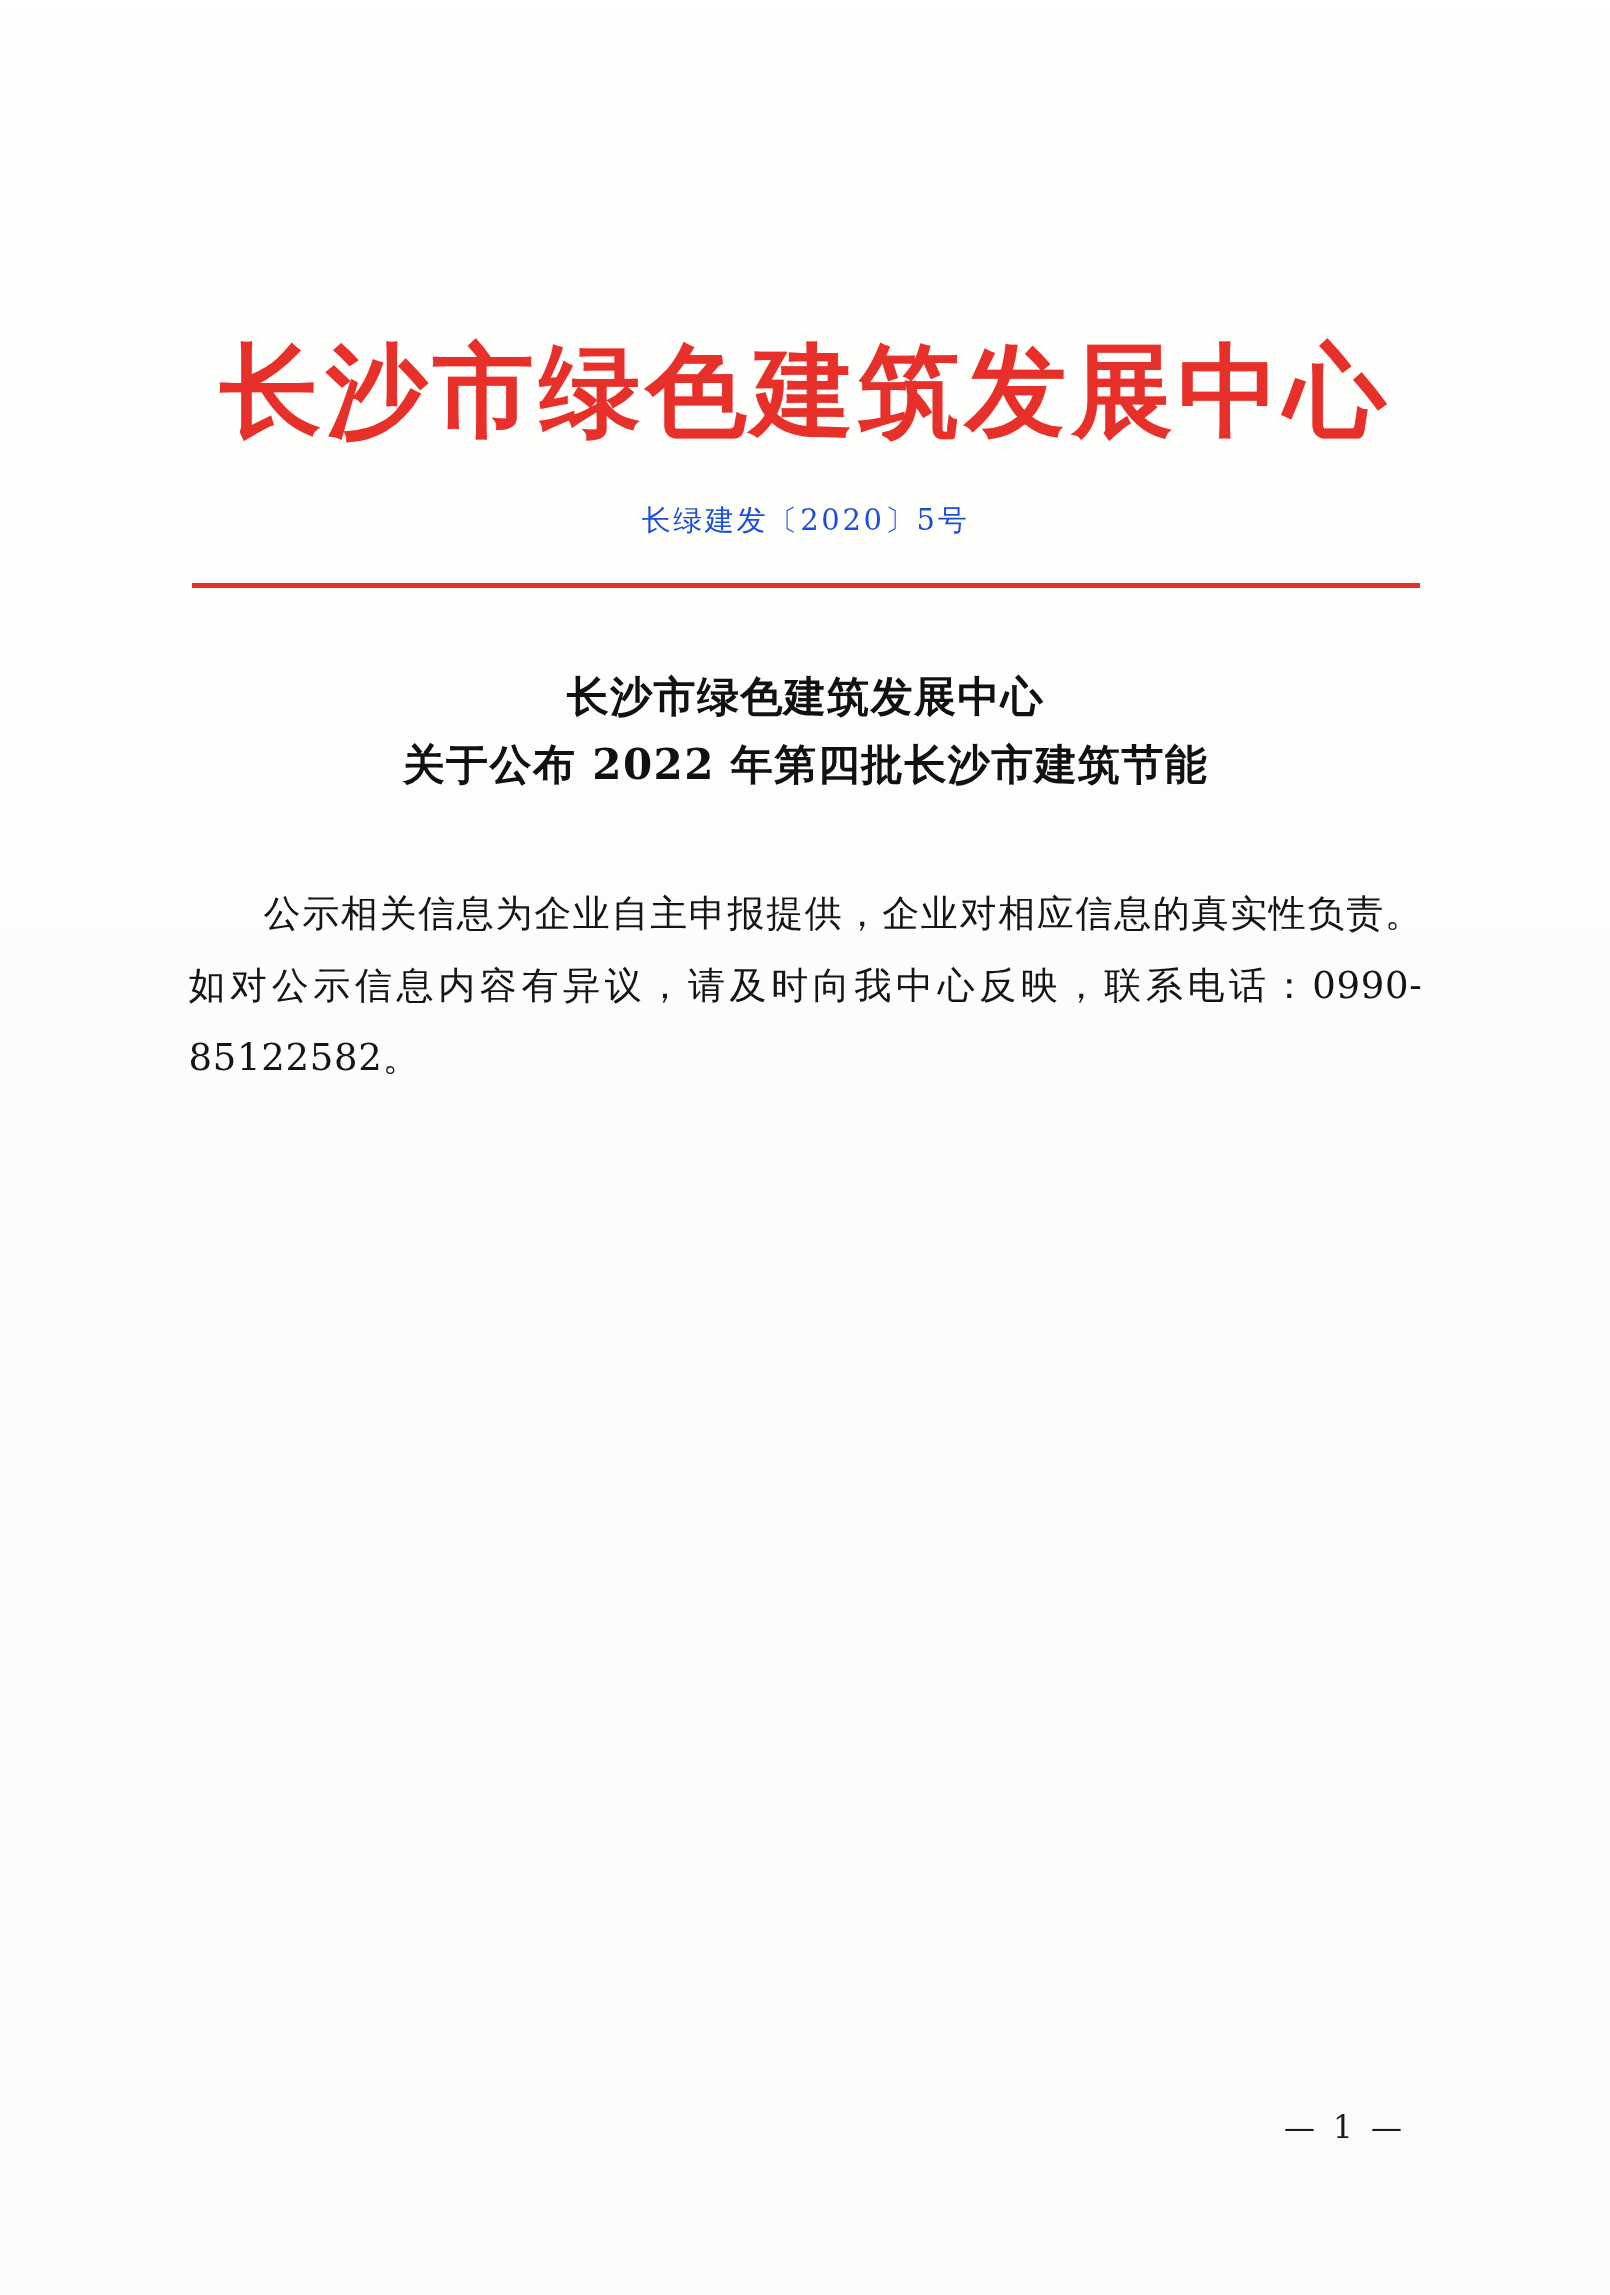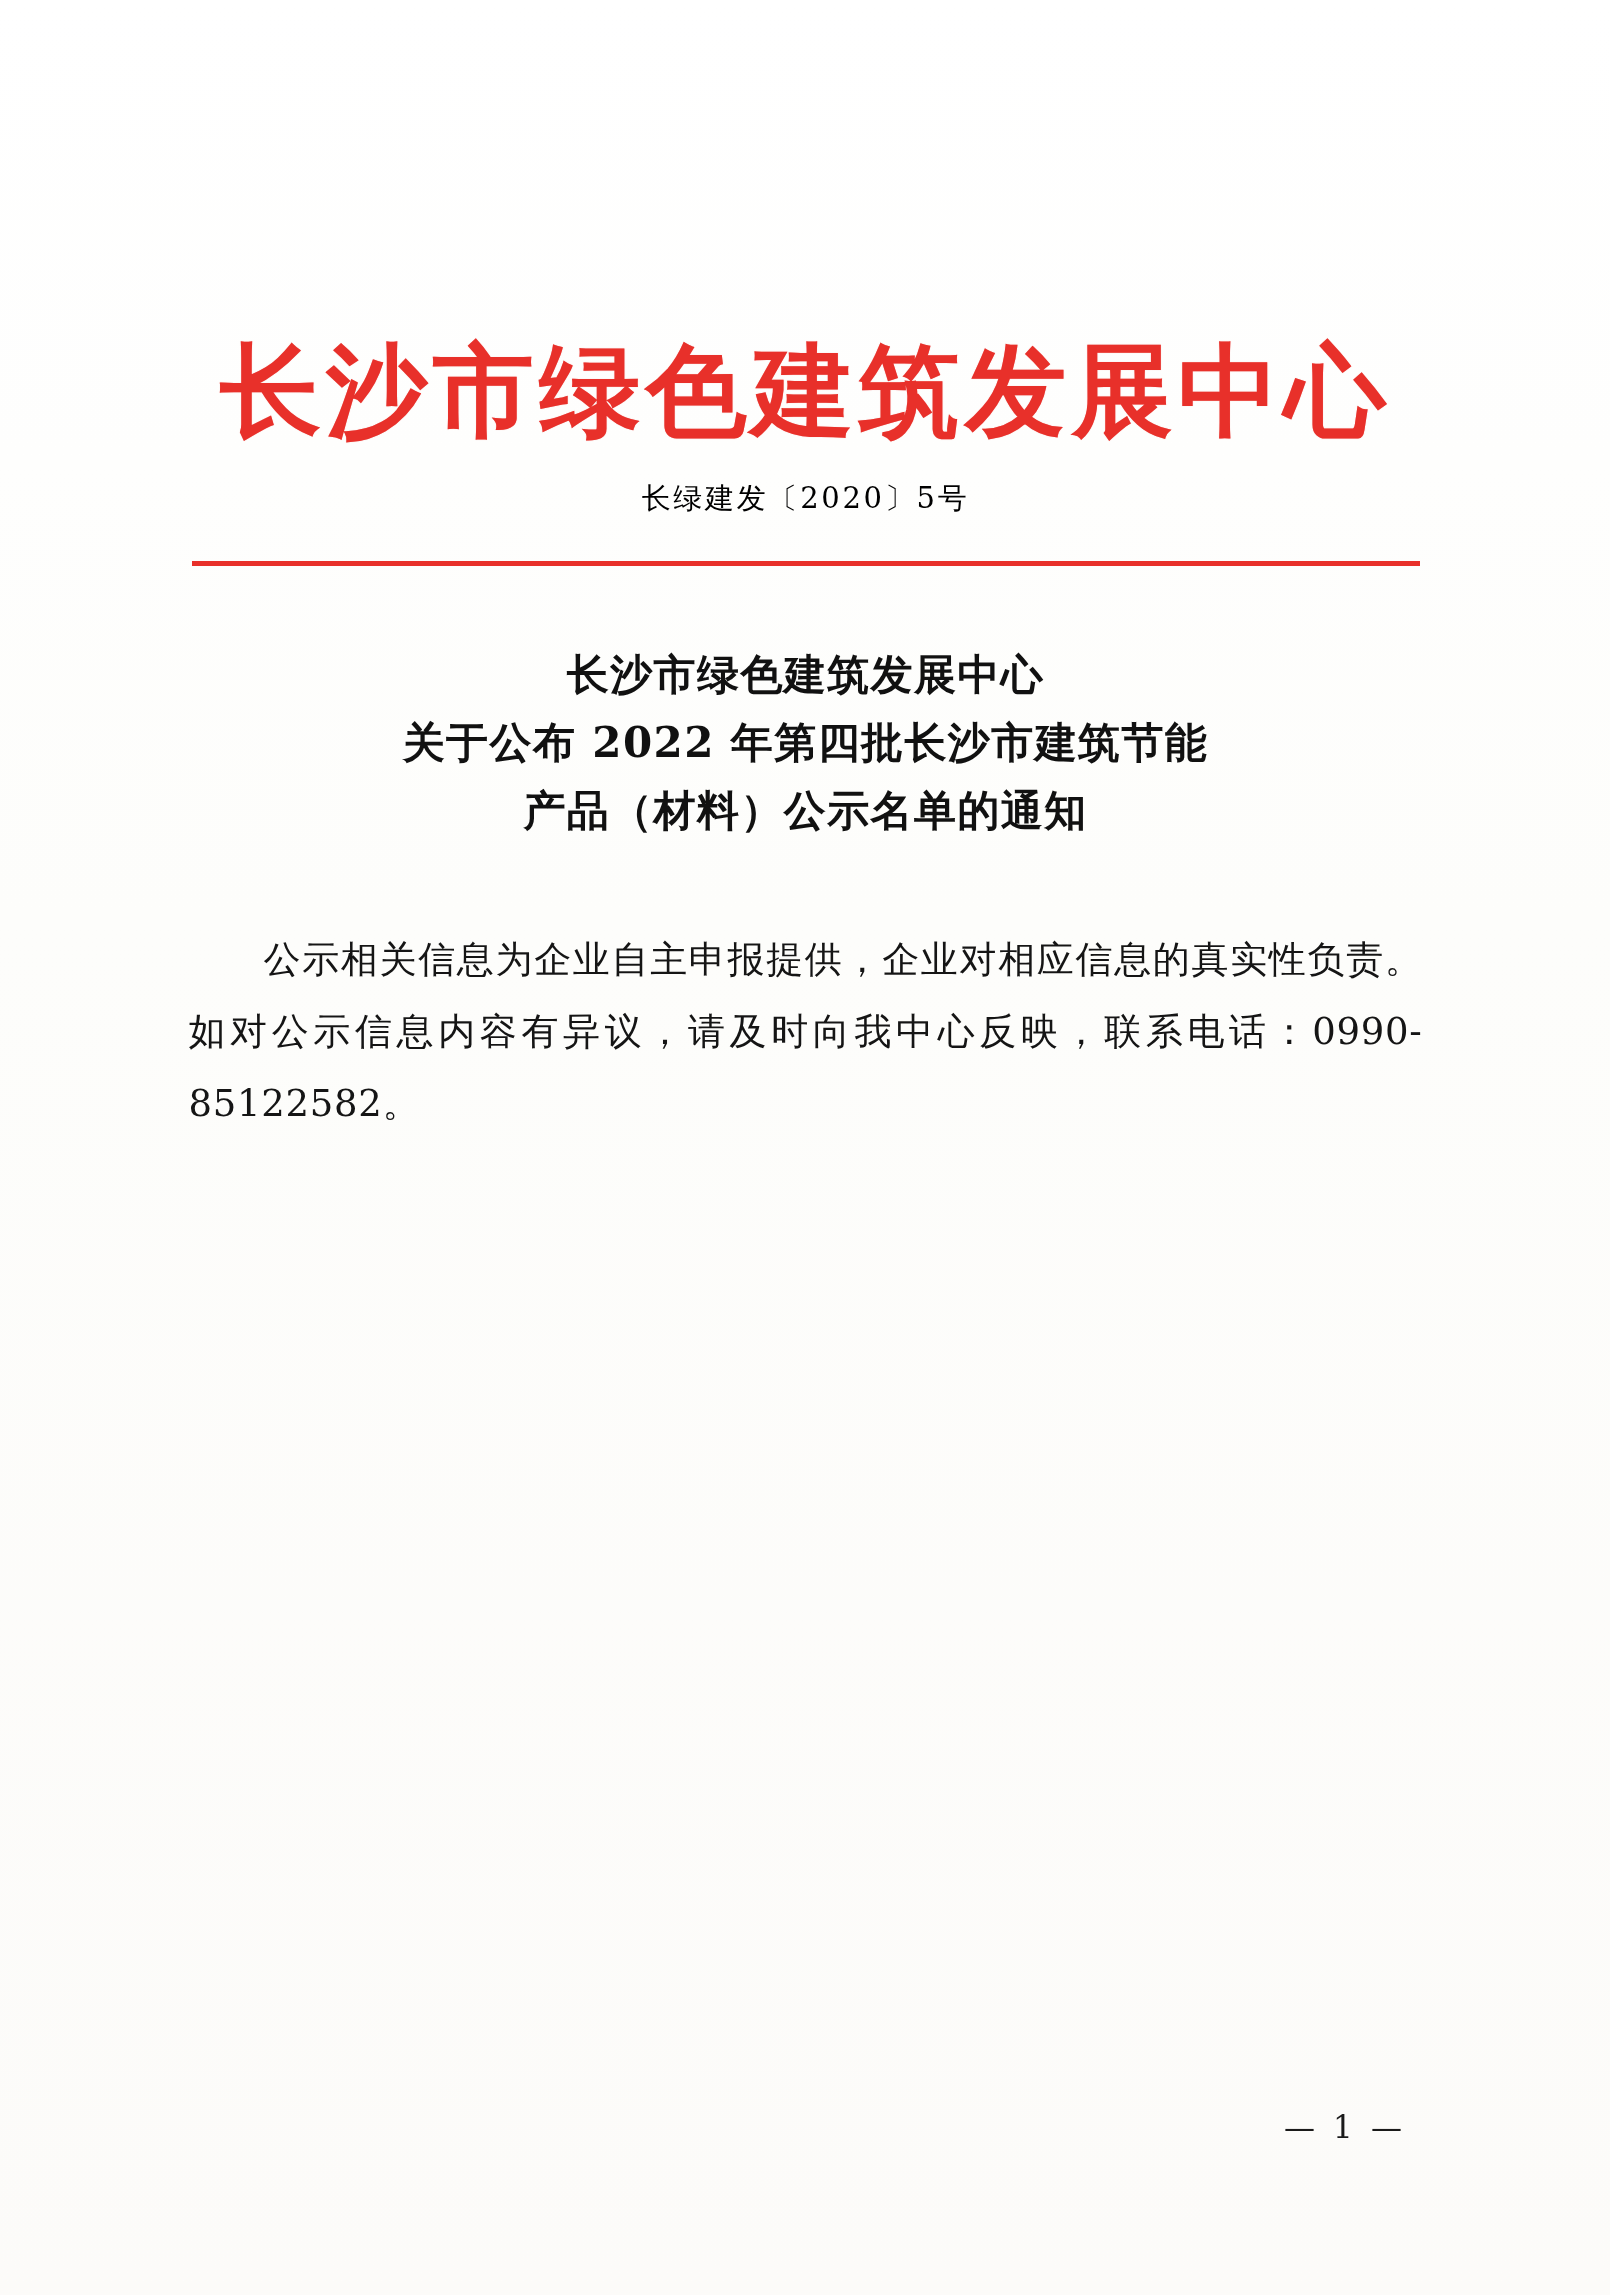--- a/index.html
+++ b/index.html
@@ -47,24 +47,24 @@
     color: #e8302a;
     font-size: 101px;
     letter-spacing: 5.5px;
     line-height: 1.1;
     text-shadow: 0 0 0.7px rgba(232,48,42,0.5);
     white-space: nowrap;
   }
 
   .doc-number {
     text-align: center;
-    margin-top: 33px;
+    margin-top: 55px;
     font-size: 29px;
     letter-spacing: 2.7px;
-    color: #000000;
+    color: #1d4ed8;
     font-family: "DejaVu Serif", "Liberation Serif", serif;
   }
 
   .red-rule {
     margin: 42px auto 0 auto;
     width: 1228px;
     height: 4.8px;
     background: #e8302a;
   }
 
@@ -121,21 +121,20 @@
       <div class="letterhead-title">长沙市绿色建筑发展中心</div>
     </div>
 
     <div class="doc-number">长绿建发〔2020〕5号</div>
 
     <div class="red-rule"></div>
 
     <div class="title-block">
       <div class="title-line">长沙市绿色建筑发展中心</div>
       <div class="title-line">关于公布 2022 年第四批长沙市建筑节能</div>
-      <div class="title-line">产品（材料）公示名单的通知</div>
     </div>
 
     <div class="content">
       <p class="para">公示相关信息为企业自主申报提供，企业对相应信息的真实性负责。如对公示信息内容有异议，请及时向我中心反映，联系电话：0990-85122582。</p>
     </div>
 
   </div>
 
   <div class="page-number">— 1 —</div>
 </div>

